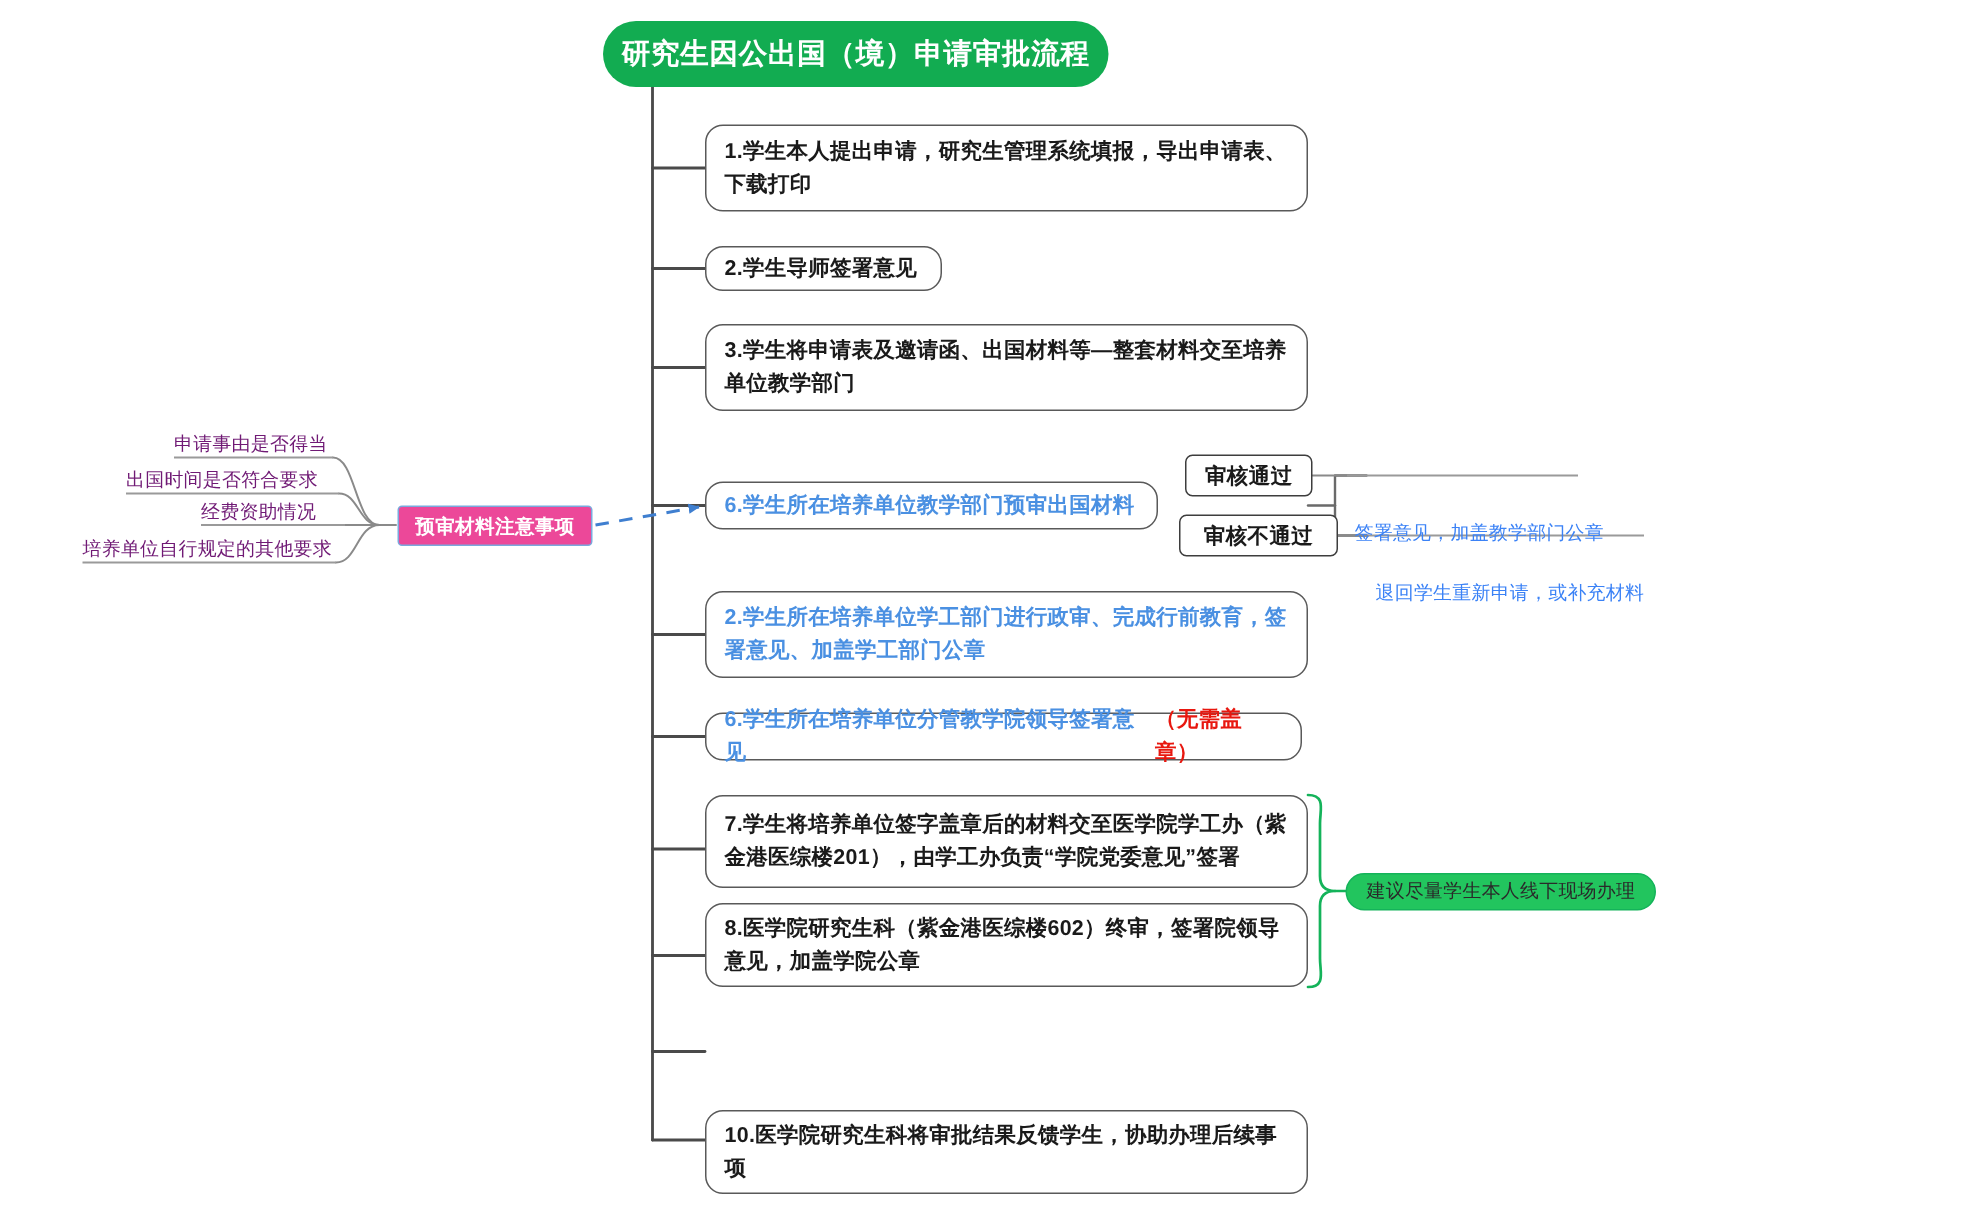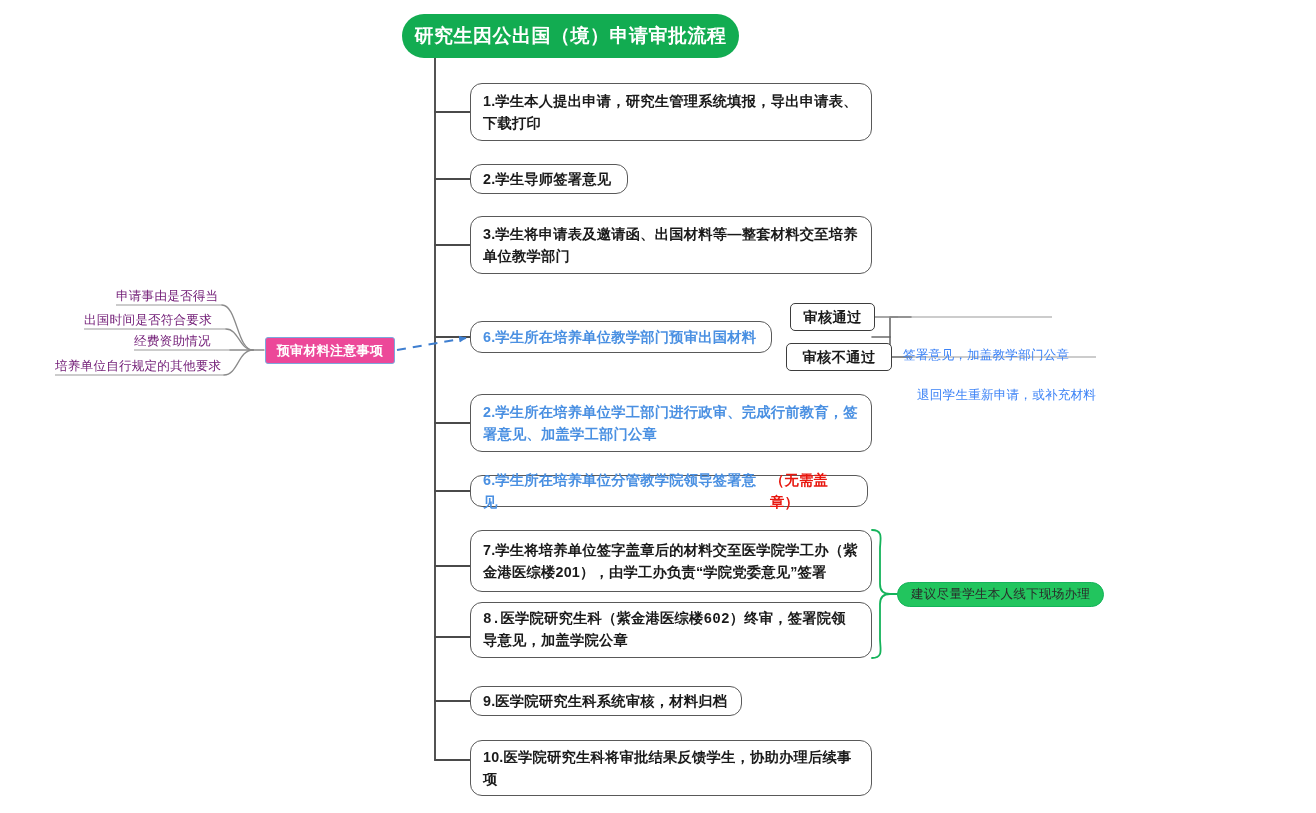--- a/index.html
+++ b/index.html
@@ -214,27 +214,24 @@
 
   <div class="step-node blue-text" style="left:470px;top:475px;width:398px;height:32px;">
     <span>6.学生所在培养单位分管教学院领导签署意见</span>
     <span class="warn" style="margin-left:6px;">（无需盖章）</span>
   </div>
 
   <div class="step-node" style="left:470px;top:530px;width:402px;height:62px;">
     <span>7.学生将培养单位签字盖章后的材料交至医学院学工办（紫金港医综楼201），由学工办负责“学院党委意见”签署</span>
   </div>
 
-  <div class="step-node" style="left:470px;top:602px;width:402px;height:56px;font-family:Liberation Mono, monospace;">
+  <div class="step-node" style="left:470px;top:602px;width:402px;height:56px;">
     <span>8.医学院研究生科（紫金港医综楼602）终审，签署院领导意见，加盖学院公章</span>
   </div>
 
-  <div class="step-node" style="left:470px;top:686px;width:272px;height:30px;">
-    <span>9.医学院研究生科系统审核，材料归档</span>
-  </div>
 
   <div class="step-node" style="left:470px;top:740px;width:402px;height:56px;">
     <span>10.医学院研究生科将审批结果反馈学生，协助办理后续事项</span>
   </div>
 
   <div class="dec-node" style="left:790px;top:303px;width:85px;height:28px;">
     <span>审核通过</span>
   </div>
 
   <div class="dec-node" style="left:786px;top:343px;width:106px;height:28px;">

